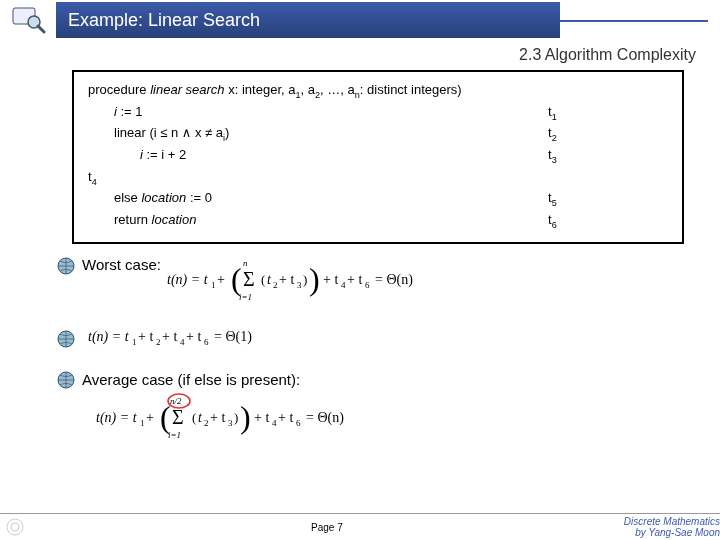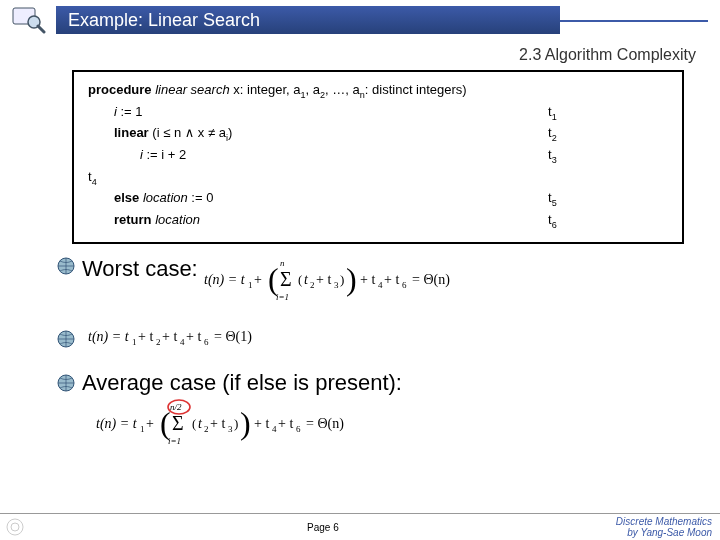--- a/index.html
+++ b/index.html
@@ -21,21 +21,21 @@
   }
   .title-icon {
     width: 56px;
     height: 40px;
     display: flex;
     align-items: center;
     justify-content: center;
   }
   .title-text-wrap {
     flex: 1;
-    height: 28px;
+    height: 36px;
     background: linear-gradient(180deg,#3c5aa8 0%,#27417a 100%);
     color: #fff;
     font-size: 18px;
     display: flex;
     align-items: center;
     padding-left: 12px;
   }
   .title-end {
     width: 160px;
     height: 40px;
@@ -65,42 +65,42 @@
   }
   .algo-row {
     display:flex;
   }
   .algo-row .left {
     flex: 1;
   }
   .algo-row .right {
     width: 120px;
   }
-  .kw { font-weight: bold; margin-top: 40px; }
+  .kw { font-weight: normal; margin-top: 40px; }
   .it { font-style: italic; text-align: center; }
   sub { font-size: 0.7em; vertical-align: sub; }
   .bullets {
     margin: 4px 0 0 56px;
   }
   .brow {
     display:flex;
     align-items:center;
     margin: 6px 0 18px 0;
   }
   .brow.tall {
     align-items:flex-start;
   }
   .bullet-icon {
     width: 20px;
     height: 20px;
     margin-right: 6px;
     flex-shrink:0;
   }
   .bullet-text {
-    font-size: 22px;
+    font-size: 15px;
   }
   .formula {
     margin-left: 6px;
   }
   .footer-bar {
     position: absolute;
     bottom: 0;
     left: 0;
     right: 0;
     height: 26px;
@@ -118,21 +118,21 @@
     opacity:0.5;
   }
   .footer-center {
     flex:1;
     text-align:center;
   }
   .footer-right {
     color:#3c5aa8;
     font-style: italic;
     text-align:right;
-    padding-right:8px;
+    padding-right:0;
     line-height:1.1;
   }
 </style>
 </head>
 <body>
 
 <div class="title-bar">
   <div class="title-icon">
     <svg width="36" height="32" viewBox="0 0 36 32">
       <rect x="3" y="4" width="22" height="16" rx="2" fill="#eef" stroke="#456" stroke-width="1"></rect>
@@ -270,18 +270,18 @@
 
 </div>
 
 <div class="footer-bar">
   <div class="footer-left">
     <svg width="18" height="18" viewBox="0 0 18 18">
         <circle cx="9" cy="9" r="8" fill="none" stroke="#999"></circle>
         <circle cx="9" cy="9" r="4" fill="none" stroke="#999"></circle>
       </svg>
   </div>
-  <div class="footer-center">Page 6</div>
+  <div class="footer-center">Page 7</div>
   <div class="footer-right">
     <div>Discrete Mathematics</div>
     <div>by Yang-Sae Moon</div>
   </div>
 </div>
 
 </body></html>

